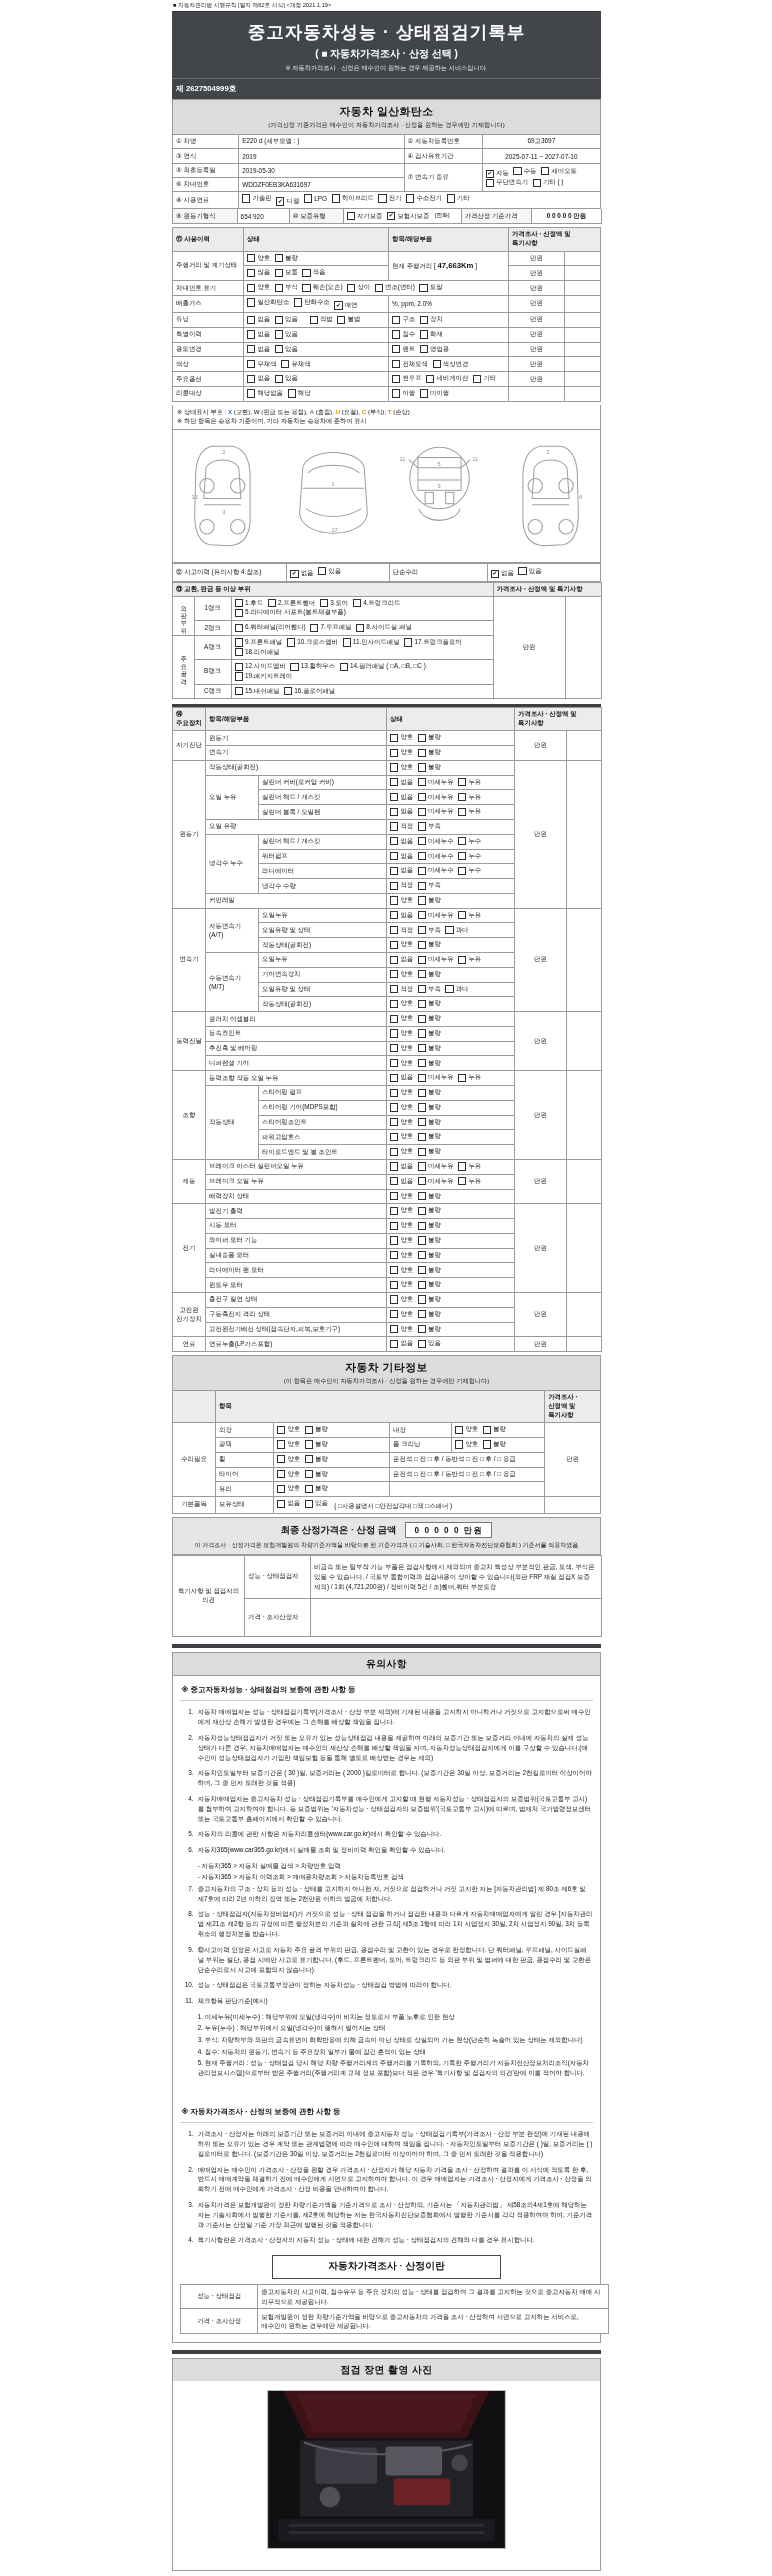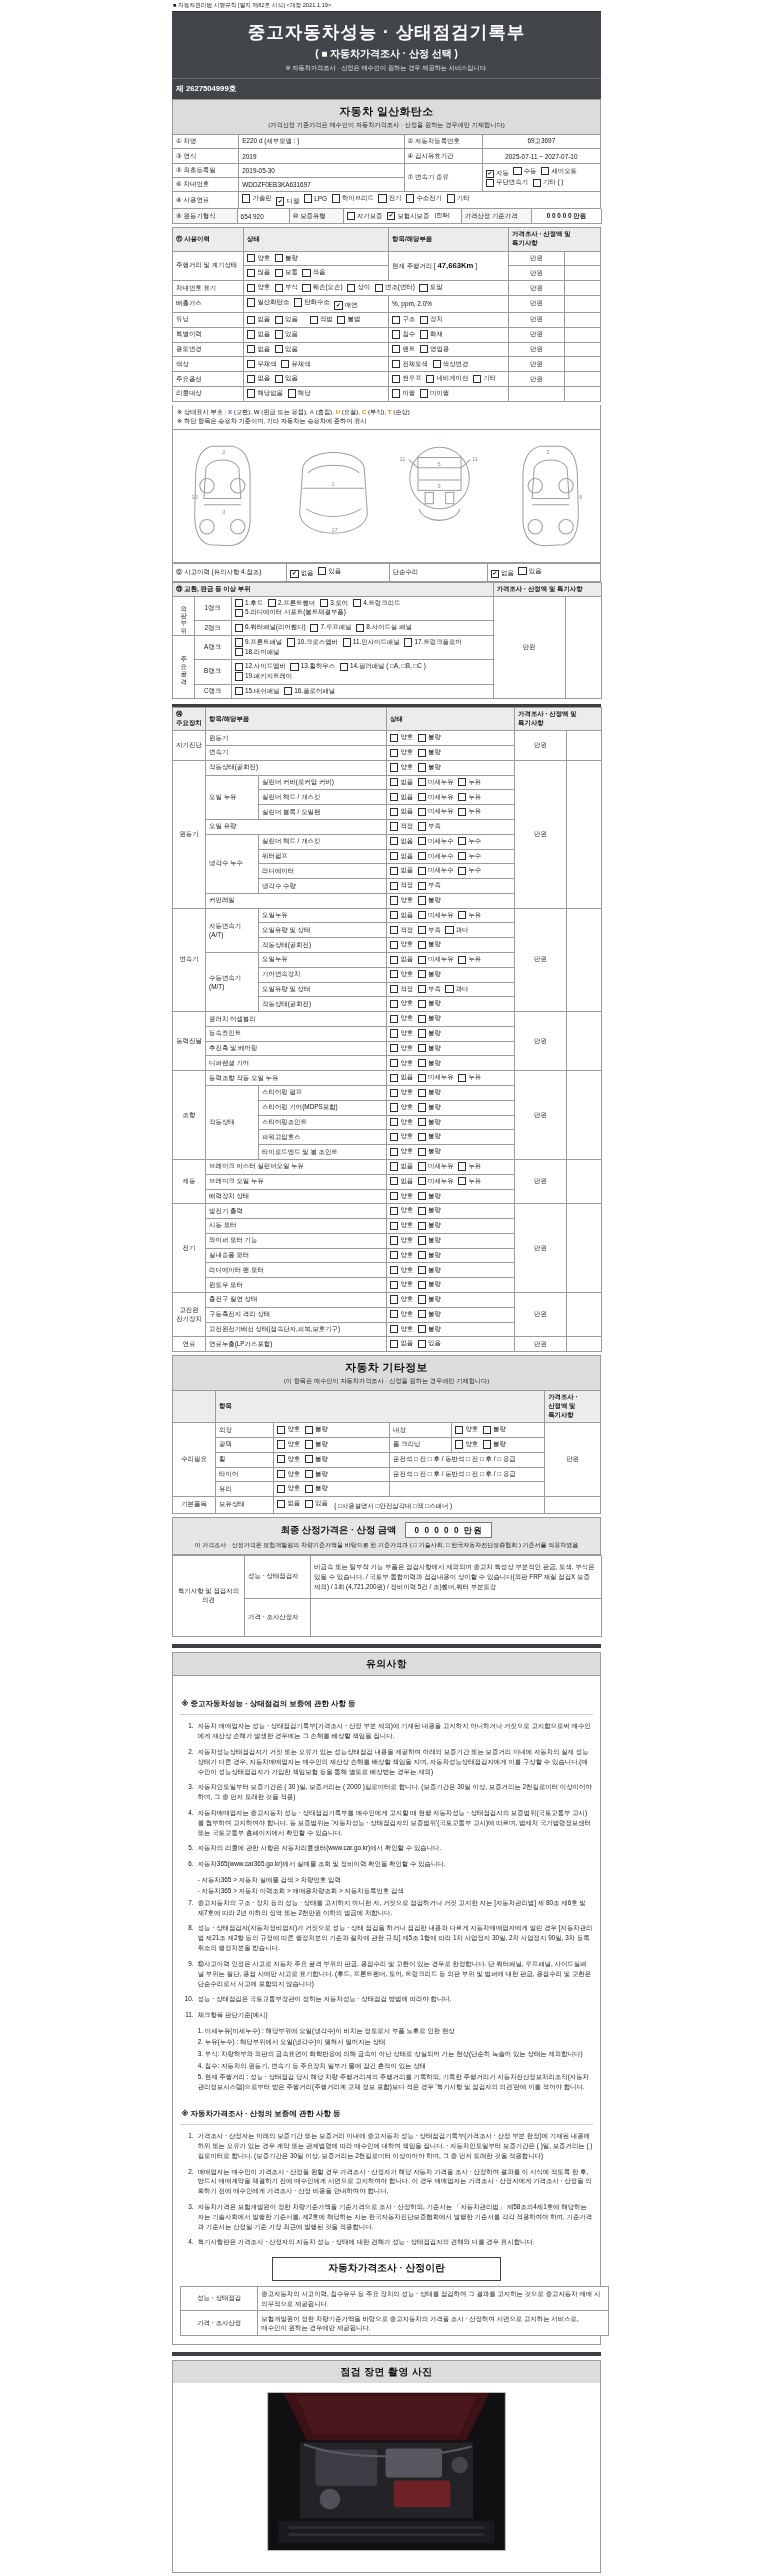--- a/index.html
+++ b/index.html
@@ -44,21 +44,21 @@
   
   .bar{height:3.6px;background:#3c4044;}
   .gap8{height:4.1px;} .gap14{height:7.2px;}
   
   .final{border:0.5px solid #9b9b9b;background:#e6e6e6;text-align:center;padding:4.1px 0 3.6px;}
   .final .fp{font-size:9.3px;font-weight:bold;display:inline-block;margin-right:7.2px;}
   .final .fv{font-size:8.2px;font-weight:bold;display:inline-block;border:0.5px solid #777;background:#fff;padding:1.5px 8.2px;letter-spacing:1.5px;}
   .final .fn{font-size:6px;margin-top:3.1px;}
   
   .notice{border:0.5px solid #9b9b9b;background:#fff;padding:5.2px 7.2px 8.2px;}
-  .n-part{font-size:7.5px;font-weight:bold;padding:4.1px 1px 5.2px;border-bottom:0.5px solid #ccc;margin-bottom:6.2px;margin-top:14px;}
+  .n-part{font-size:7.5px;font-weight:bold;padding:4.1px 1px 5.2px;border-bottom:0.5px solid #ccc;margin-bottom:6.2px;}
   .n-item{display:flex;margin:0 0 5.7px;line-height:1.55;}
   .n-no{width:13.4px;flex:none;text-align:right;margin-right:4.1px;font-size:6.4px;}
   .n-tx{flex:1;font-size:6.4px;}
   .n-sub{margin-left:17.5px;font-size:6.4px;line-height:1.5;margin-bottom:2.1px;}
   
   .pbox-t{width:227px;margin:9.3px auto 0;border:0.5px solid #444;text-align:center;font-size:9.8px;font-weight:bold;padding:4.6px 0;background:#fff;}
   
   td.op-text{font-size:6.4px;line-height:1.5;}
   
   .photos{border:0.5px solid #9b9b9b;border-top:none;background:#fff;text-align:center;padding:9.3px 0 11.3px;}
@@ -1280,21 +1280,21 @@
         <div class="n-item">
           <span class="n-no">11.</span>
           <span class="n-tx">체크항목 판단기준(예시)</span>
         </div>
         <div class="n-sub">1. 미세누유(미세누수) : 해당부위에 오일(냉각수)이 비치는 정도로서 부품 노후로 인한 현상</div>
         <div class="n-sub">2. 누유(누수) : 해당부위에서 오일(냉각수)이 맺혀서 떨어지는 상태</div>
         <div class="n-sub">3. 부식: 차량하부와 외판의 금속표면이 화학반응에 의해 금속이 아닌 상태로 상실되어 가는 현상(단순히 녹슬어 있는 상태는 제외합니다)</div>
         <div class="n-sub">4. 침수: 자동차의 원동기, 변속기 등 주요장치 일부가 물에 잠긴 흔적이 있는 상태</div>
         <div class="n-sub">5. 현재 주행거리 : 성능 · 상태점검 당시 해당 차량 주행거리계의 주행거리를 기록하되, 기록한 주행거리가 자동차전산정보처리조직(자동차관리정보시스템)으로부터 받은 주행거리(주행거리계 교체 정보 포함)보다 적은 경우 '특기사항 및 점검자의 의견'란에 이를 적어야 합니다.</div>
       </div>
-    <div class="n-part" style="margin-top:13px">※ 자동차가격조사 · 산정의 보증에 관한 사항 등</div>
+    <div class="n-part" style="margin-top:25px">※ 자동차가격조사 · 산정의 보증에 관한 사항 등</div>
     <div id="notice-part2">
         <div class="n-item">
           <span class="n-no">1.</span>
           <span class="n-tx">가격조사 · 산정자는 아래의 보증기간 또는 보증거리 이내에 중고자동차 성능 · 상태점검기록부(가격조사 · 산정 부분 한정)에 기재된 내용에 허위 또는 오류가 있는 경우 계약 또는 관계법령에 따라 매수인에 대하여 책임을 집니다.  · 자동차인도일부터 보증기간은 (      )일, 보증거리는 (      )킬로미터로 합니다. (보증기간은 30일 이상, 보증거리는 2천킬로미터 이상이어야 하며, 그 중 먼저 도래한 것을 적용합니다)</span>
         </div>
         <div class="n-item">
           <span class="n-no">2.</span>
           <span class="n-tx">매매업자는 매수인이 가격조사 · 산정을 원할 경우 가격조사 · 산정자가 해당 자동차 가격을 조사 · 산정하여 결과를 이 서식에 적도록 한 후, 반드시 매매계약을 체결하기 전에 매수인에게 서면으로 고지하여야 합니다. 이 경우 매매업자는 가격조사 · 산정자에게 가격조사 · 산정을 의뢰하기 전에 매수인에게 가격조사 · 산정 비용을 안내하여야 합니다.</span>
         </div>
         <div class="n-item">

